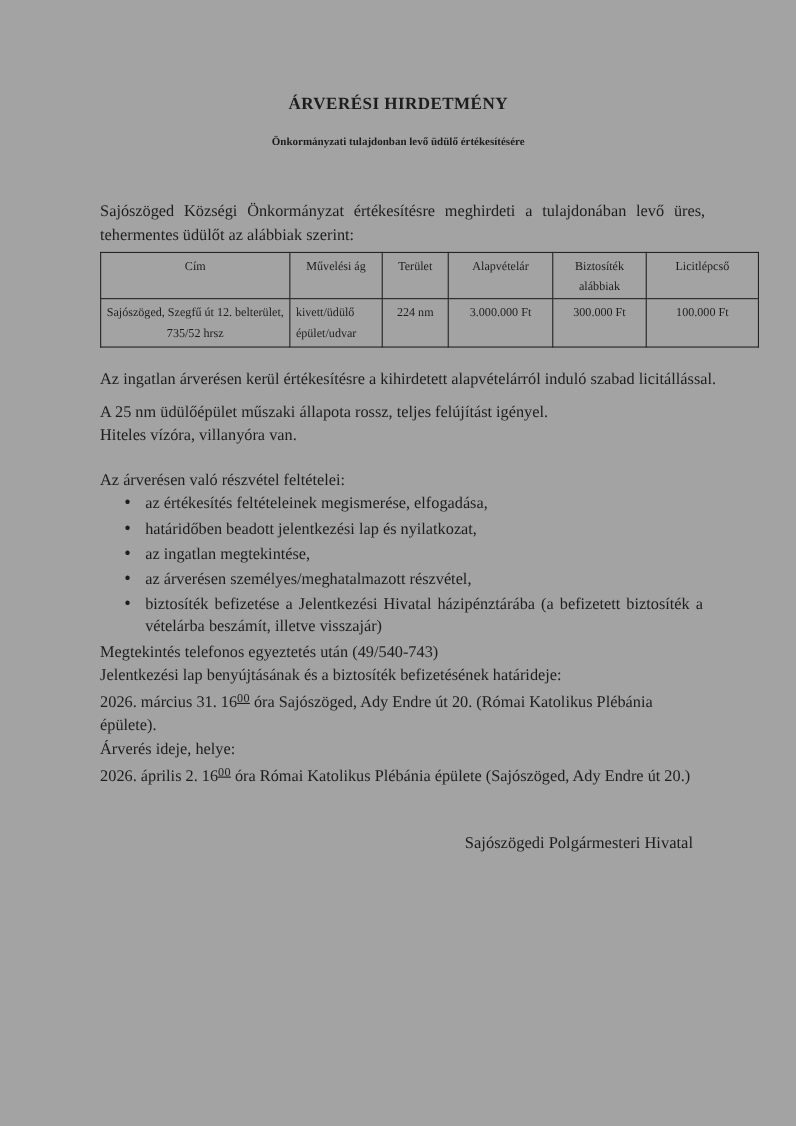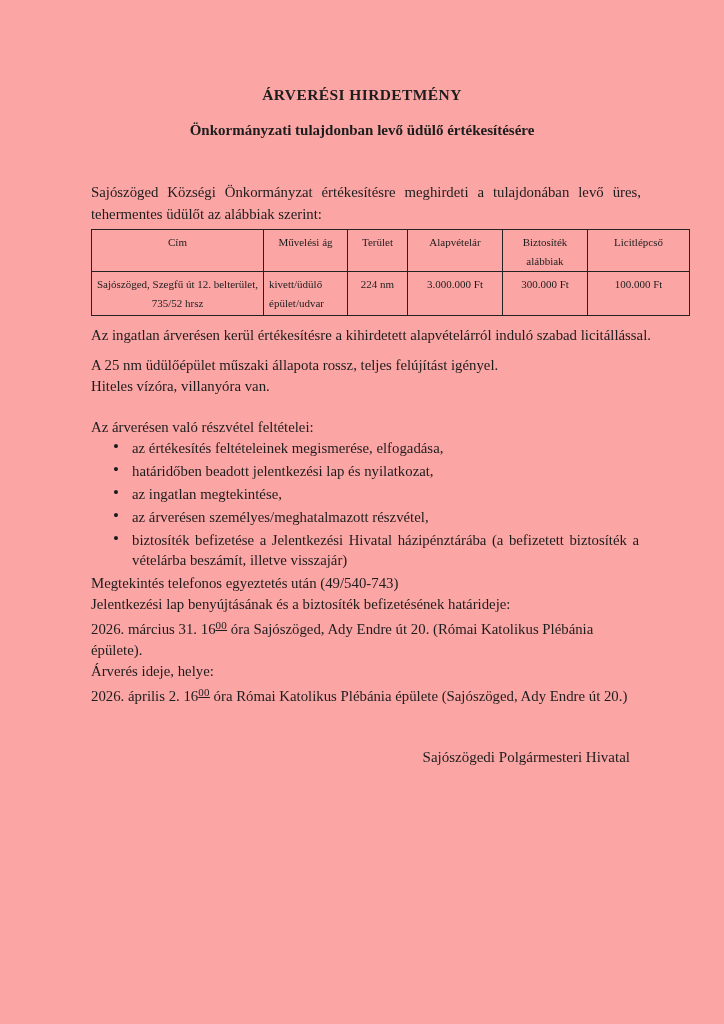--- a/index.html
+++ b/index.html
@@ -5,35 +5,35 @@
   * { margin: 0; padding: 0; box-sizing: border-box; }
   html, body { background: #ffffff; }
   body {
     font-family: "Liberation Serif", "DejaVu Serif", serif;
     color: #1d1d1d;
   }
   .page {
     position: relative;
     width: 724px;
     height: 1024px;
-    background: #fca5a5;
+    background: #a3a3a3;
     overflow: hidden;
   }
   
   .titles { text-align: center; }
   .doc-title {
     margin-top: 86px;
     font-size: 15.5px;
     font-weight: bold;
     letter-spacing: 0.4px;
     line-height: 17px;
   }
   .doc-subtitle {
     margin-top: 19px;
-    font-size: 15px;
+    font-size: 10px;
     font-weight: bold;
     line-height: 16px;
   }
   
   .content {
     padding-left: 91px;
     width: 687px; 
     font-size: 14.8px;
     line-height: 21.5px;
   }
@@ -67,21 +67,21 @@
     vertical-align: top;
     height: 44px;
     padding-top: 3px;
   }
   table.ptable td.cell-left {
     text-align: left;
     padding-left: 5px;
     padding-right: 2px;
   }
   
-  .para-auction { margin-top: 9px; white-space: nowrap; }
+  .para-auction { margin-top: 19px; white-space: nowrap; }
   .para-condition { margin-top: 8px; }
   .participation-heading { margin-top: 19px; line-height: 20px; }
   ul.bullet-list {
     list-style: none;
     margin-top: 1px;
     width: 548px;
   }
   ul.bullet-list li {
     position: relative;
     padding-left: 41px;

